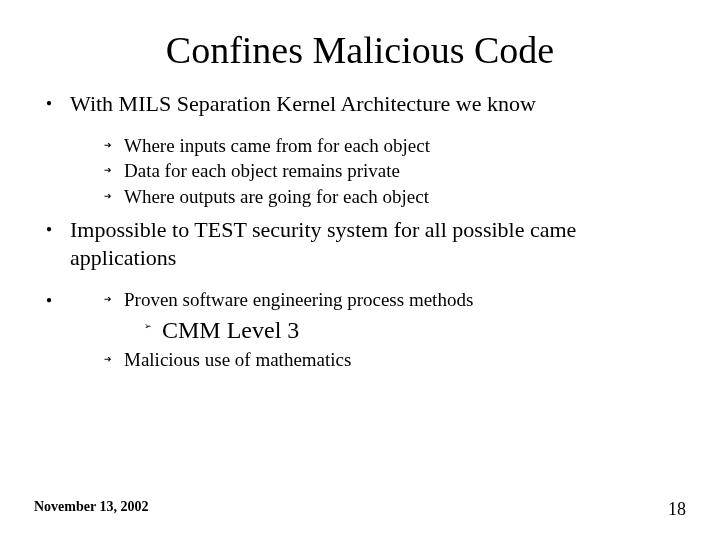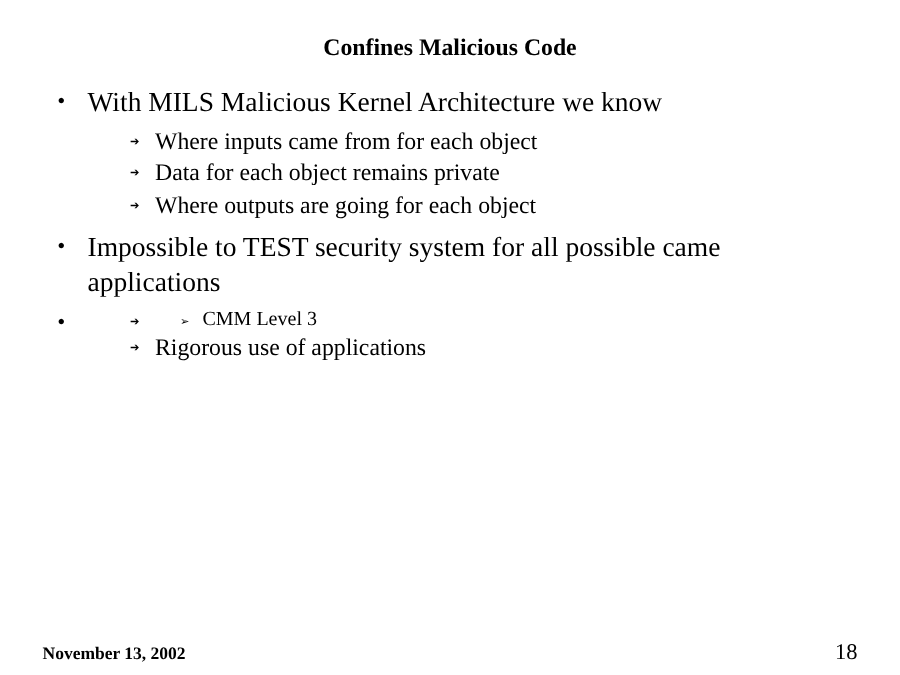--- a/index.html
+++ b/index.html
@@ -7,22 +7,22 @@
       width: 720px;
       height: 540px;
       background: #ffffff;
       font-family: "Times New Roman", Times, serif;
       color: #000;
       position: relative;
       padding: 28px 34px 0 34px;
     }
     .title {
       text-align: center;
-      font-size: 19px;
-      font-weight: bold;
+      font-size: 38px;
+      font-weight: normal;
       margin-bottom: 18px;
     }
     ul.level1 {
       list-style: none;
       padding-left: 12px;
     }
     ul.level1 > li {
       position: relative;
       padding-left: 24px;
       font-size: 22px;
@@ -32,21 +32,21 @@
     ul.level1 > li::before {
       content: "●";
       position: absolute;
       left: 0;
       top: 6px;
       font-size: 10px;
     }
     ul.level2 {
       list-style: none;
       padding-left: 34px;
-      margin-top: 4px;
+      margin-top: 14px;
       margin-bottom: 6px;
     }
     ul.level2 > li {
       position: relative;
       padding-left: 20px;
       font-size: 19px;
       line-height: 1.35;
     }
     ul.level2 > li::before {
       content: "➔";
@@ -56,71 +56,71 @@
       font-size: 9px;
     }
     ul.level3 {
       list-style: none;
       padding-left: 20px;
       margin-top: 2px;
     }
     ul.level3 > li {
       position: relative;
       padding-left: 18px;
-      font-size: 16px;
+      font-size: 24px;
       line-height: 1.35;
       font-family: Liberation Serif, serif;
     }
     ul.level3 > li::before {
       content: "➢";
       position: absolute;
       left: 0;
       top: 6px;
       font-size: 9px;
     }
     .footer {
       position: absolute;
-      bottom: 8px;
+      bottom: 20px;
       left: 34px;
       right: 34px;
       display: flex;
       justify-content: space-between;
-      align-items: flex-end;
     }
     .footer-date {
       font-size: 14px;
       font-weight: bold;
     }
     .footer-page {
       font-size: 18px;
     }
   </style>
 </head>
 <body>
 
 <h1 class="title">Confines Malicious Code</h1>
 
 <ul class="level1">
   <li>
-    <span>With MILS Malicious Kernel Architecture we know</span>
+    <span>With MILS Separation Kernel Architecture we know</span>
     <ul class="level2">
       <li>Where inputs came from for each object</li>
       <li>Data for each object remains private</li>
       <li>Where outputs are going for each object</li>
     </ul>
   </li>
   <li>Impossible to TEST security system for all possible came applications</li>
   <li>
     <ul class="level2">
       <li>
+        <span>Proven software engineering process methods</span>
         <ul class="level3">
           <li>CMM Level 3</li>
         </ul>
       </li>
-      <li>Rigorous use of applications</li>
+      <li>Malicious use of mathematics</li>
     </ul>
   </li>
 </ul>
 
 <div class="footer">
   <span class="footer-date">November 13, 2002</span>
   <span class="footer-page">18</span>
 </div>
 
 </body></html>

